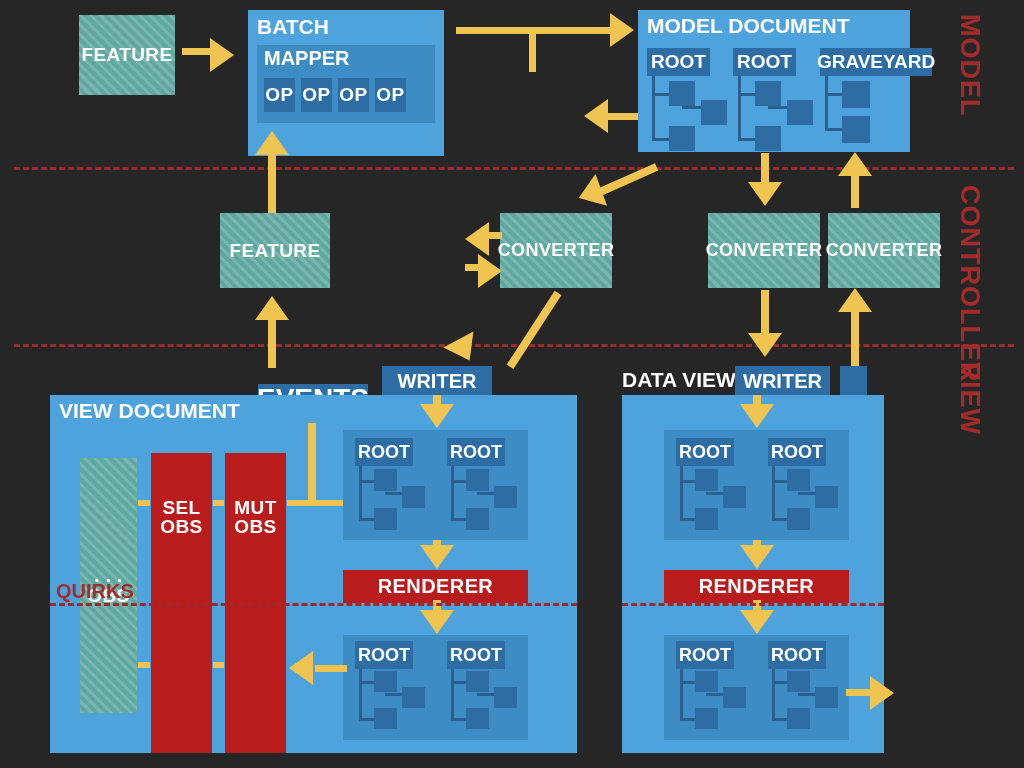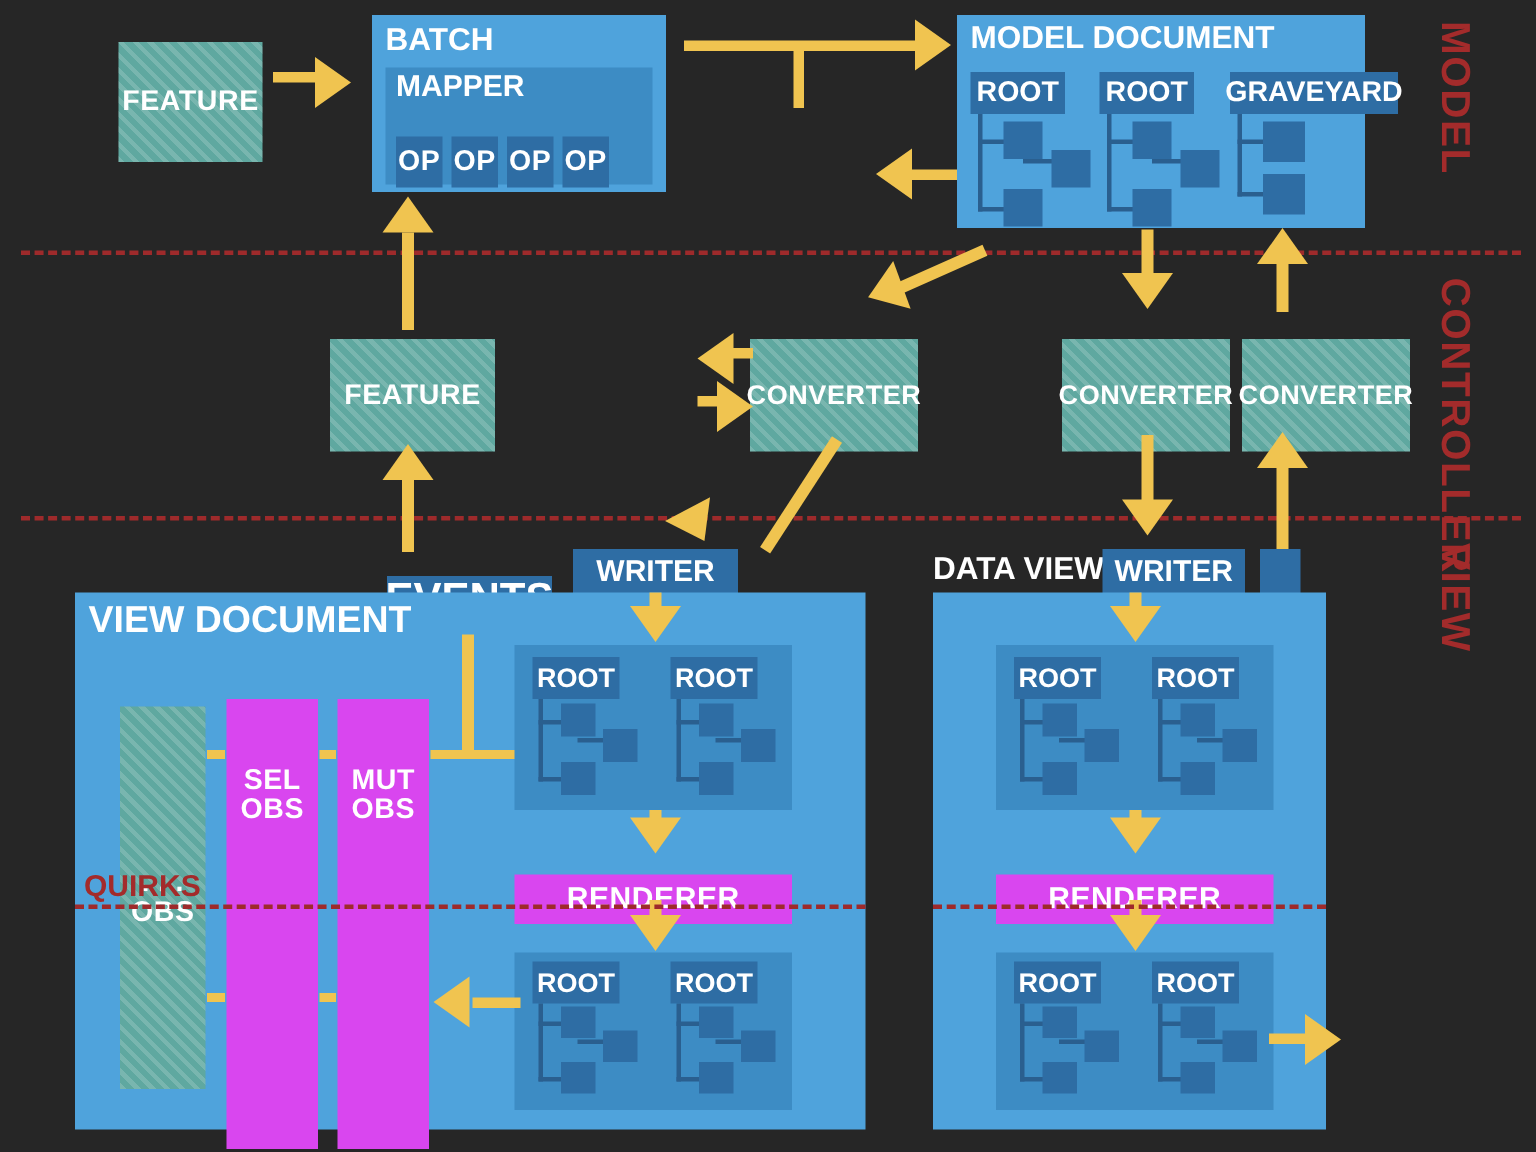--- a/index.html
+++ b/index.html
@@ -7,28 +7,28 @@
   html, body {
     width: 1024px; height: 768px;
     background: #262626;
     font-family: "Liberation Sans", sans-serif;
     overflow: hidden;
   }
   #stage { position: relative; width: 1024px; height: 768px; background: #262626; }
 
   .box { position: absolute; display: flex; align-items: center; justify-content: center;
          text-align: center; color: #ffffff; font-weight: bold; letter-spacing: .4px;
-         line-height: 1.02; margin-top: 13px; }
+         line-height: 1.02; }
 
   
   .teal  { background-color: #5fa8a0;
            background-image: repeating-linear-gradient(45deg,
              rgba(255,255,255,.16) 0 3px, rgba(255,255,255,0) 3px 7px); }
   .blue-light { background: #4fa3dc; }
-  .blue-mid   { background: #d946ef; }
+  .blue-mid   { background: #b91c1c; }
   .blue-dark  { background: #2e6da4; }
 
   
   .band-label { position: absolute; color: #a32b2b; font-weight: bold;
                 letter-spacing: 1px; transform-origin: left top;
                 white-space: nowrap; }
 
   
   .hsep { position: absolute; height: 0; border-top: 3px dashed #9e2a2b; }
 
@@ -69,21 +69,21 @@
 
   <div class="band-label" style="left:985px; top:14px; font-size:27px; transform:rotate(90deg);">MODEL</div>
   <div class="band-label" style="left:985px; top:185px; font-size:27px; transform:rotate(90deg);">CONTROLLER</div>
   <div class="band-label" style="left:985px; top:362px; font-size:27px; transform:rotate(90deg);">VIEW</div>
 
   <div class="box teal" style="left:79px; top:15px; width:96px; height:80px; font-size:19px;">FEATURE</div>
 
   <div class="arrow-line" style="left:182px; top:48px; width:30px; height:7px;"></div>
   <div class="arrow-head ah-right" style="left:210px; top:38px;"></div>
 
-  <div style="position:absolute; left:248px; top:10px; width:196px; height:118px; background:#4fa3dc;">
+  <div style="position:absolute; left:248px; top:10px; width:196px; height:146px; background:#4fa3dc;">
     <div style="position:absolute; left:9px; top:5px; color:#fff; font-weight:bold; font-size:21px;">BATCH</div>
 
     <div style="position:absolute; left:9px; top:35px; width:178px; height:78px; background:#3d8cc4;">
       <div style="position:absolute; left:7px; top:2px; color:#fff; font-weight:bold; font-size:20px;">MAPPER</div>
       <div class="box blue-dark" style="left:7px; top:33px; width:31px; height:34px; font-size:19px;">OP</div>
       <div class="box blue-dark" style="left:44px; top:33px; width:31px; height:34px; font-size:19px;">OP</div>
       <div class="box blue-dark" style="left:81px; top:33px; width:31px; height:34px; font-size:19px;">OP</div>
       <div class="box blue-dark" style="left:118px; top:33px; width:31px; height:34px; font-size:19px;">OP</div>
     </div>
   </div>
@@ -167,21 +167,21 @@
   <div class="arrow-head ah-down" style="left:748px; top:333px;"></div>
 
   <div class="arrow-line" style="left:851px; top:312px; width:8px; height:58px;"></div>
   <div class="arrow-head ah-up" style="left:838px; top:288px;"></div>
 
 
   <div class="tab" style="left:258px; top:384px; width:110px; height:30px; font-size:28px;">EVENTS</div>
   <div class="tab" style="left:382px; top:366px; width:110px; height:30px; font-size:20px;">WRITER</div>
 
   <div style="position:absolute; left:50px; top:395px; width:527px; height:358px; background:#4fa3dc;">
-    <div style="position:absolute; left:9px; top:4px; color:#fff; font-weight:bold; font-size:25px;">VIEW DOCUMENT</div>
+    <div style="position:absolute; left:9px; top:4px; color:#fff; font-weight:bold; font-size:21px;">VIEW DOCUMENT</div>
 
     <div class="box teal" style="left:30px; top:63px; width:57px; height:255px; font-size:19px; flex-direction:column;">
       <span>. . .</span>
       <span>OBS</span>
     </div>
     <div class="box blue-mid" style="left:101px; top:58px; width:61px; height:300px; font-size:19px; flex-direction:column; justify-content:flex-start; padding-top:45px;">
       <span>SEL</span>
       <span>OBS</span>
     </div>
     <div class="box blue-mid" style="left:175px; top:58px; width:61px; height:300px; font-size:19px; flex-direction:column; justify-content:flex-start; padding-top:45px;">

